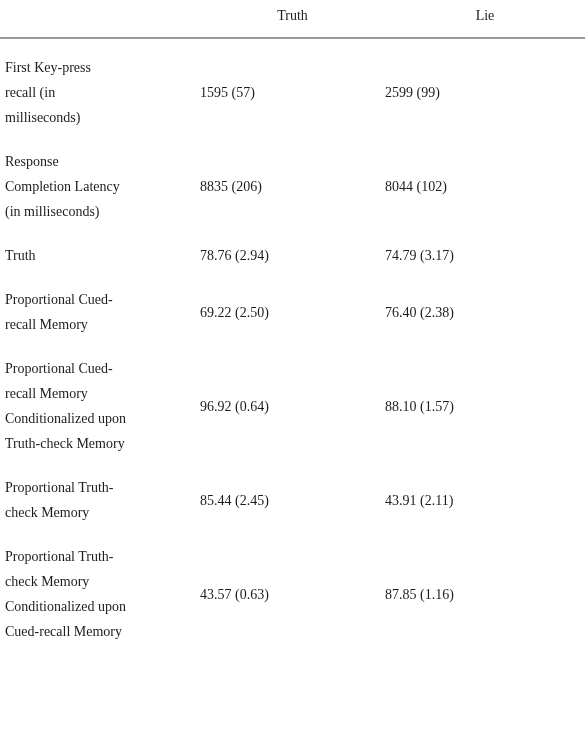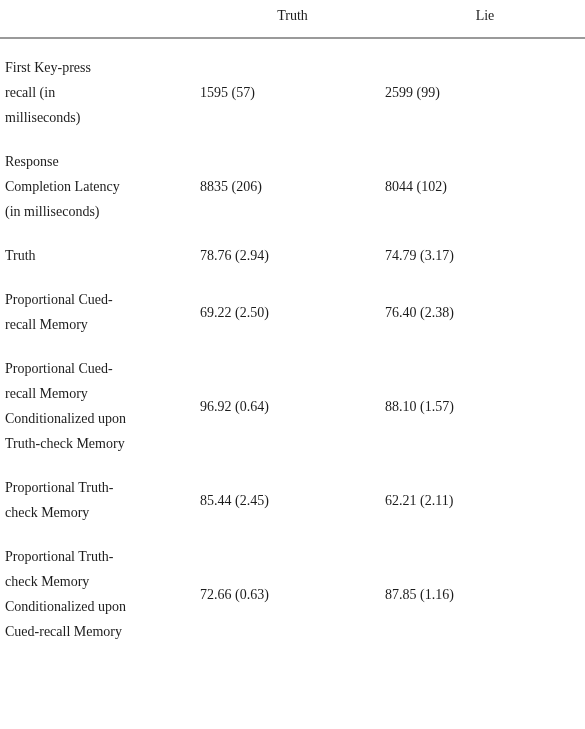--- a/index.html
+++ b/index.html
@@ -177,30 +177,30 @@
         </tr>
         <tr class="spacer-row">
           <td colspan="3"></td>
         </tr>
         <tr class="data-row">
           <td class="cell-label">
             <span class="label-line">Proportional Truth-</span>
             <span class="label-line">check Memory</span>
           </td>
           <td class="cell-value">85.44 (2.45)</td>
-          <td class="cell-value">62.21 (2.11)</td>
+          <td class="cell-value">43.91 (2.11)</td>
         </tr>
         <tr class="spacer-row">
           <td colspan="3"></td>
         </tr>
         <tr class="data-row">
           <td class="cell-label">
             <span class="label-line">Proportional Truth-</span>
             <span class="label-line">check Memory</span>
             <span class="label-line">Conditionalized upon</span>
             <span class="label-line">Cued-recall Memory</span>
           </td>
-          <td class="cell-value">72.66 (0.63)</td>
+          <td class="cell-value">43.57 (0.63)</td>
           <td class="cell-value">87.85 (1.16)</td>
         </tr>
       </tbody>
   </table>
 </div>
 
 </body></html>

